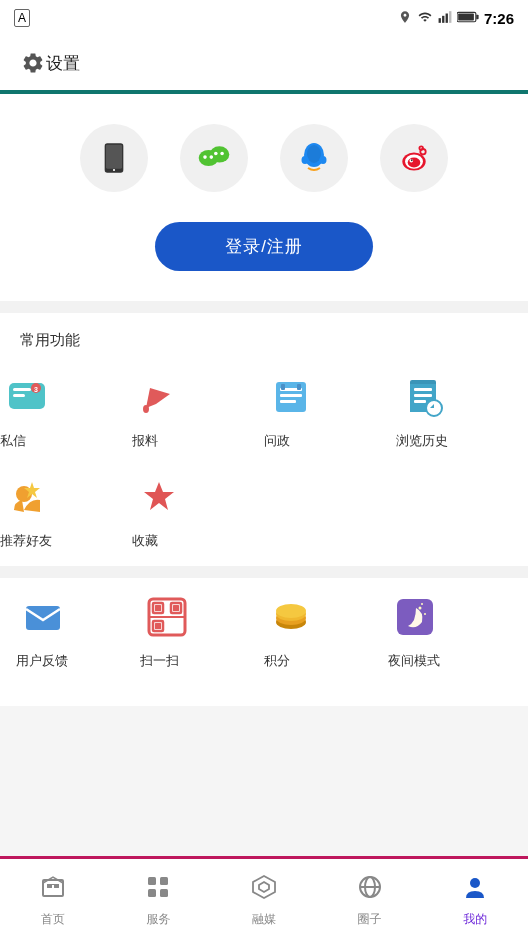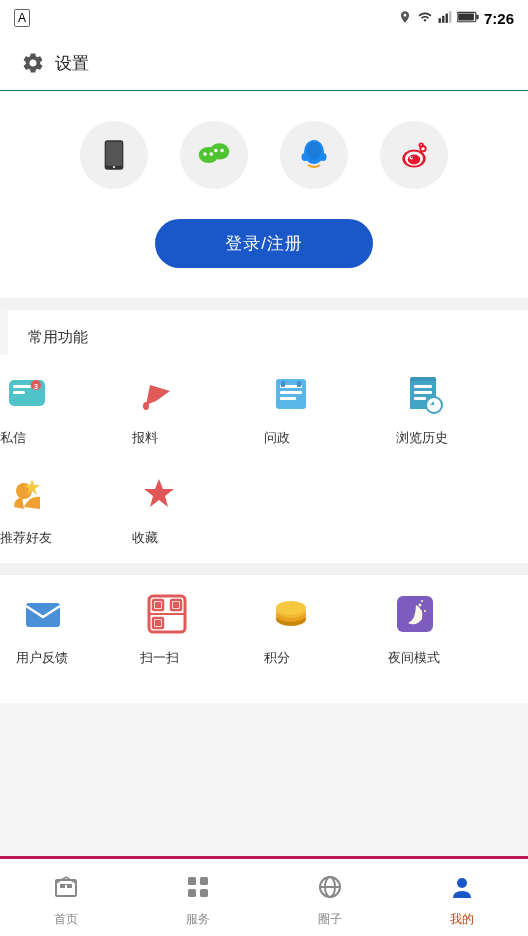--- a/index.html
+++ b/index.html
@@ -25,22 +25,22 @@
     }
     .status-left { display: flex; align-items: center; }
     .status-right { display: flex; align-items: center; gap: 5px; font-size: 13px; font-weight: bold; }
 
     
     .settings-bar {
       background: #fff;
       padding: 14px 20px 14px 20px;
       display: flex;
       align-items: center;
-      gap: 9px;
-      border-bottom: 1px solid #0f766e;
+      gap: 0;
+      border-bottom: 4px solid #0f766e;
     }
     .settings-icon-wrap {
       width: 26px; height: 26px;
       display: flex; align-items: center; justify-content: center;
     }
     .settings-label { font-size: 17px; color: #222; }
 
     
     .social-row {
       background: #fff;
@@ -82,21 +82,20 @@
       background: #f2f2f2;
     }
 
     
     .section-header {
       background: #fff;
       padding: 18px 20px 8px;
       font-size: 15px;
       color: #333;
       font-weight: 400;
-      margin-left: 8px;
     }
 
     
     .feature-grid {
       background: #fff;
       display: grid;
       grid-template-columns: repeat(4, 1fr);
       padding: 12px 0 16px;
       row-gap: 20px;
     }
@@ -416,35 +415,44 @@
       <svg width="26" height="26" viewBox="0 0 26 26" fill="#888">
         <rect x="3" y="3" width="8" height="8" rx="1.5"></rect>
         <rect x="15" y="3" width="8" height="8" rx="1.5"></rect>
         <rect x="3" y="15" width="8" height="8" rx="1.5"></rect>
         <rect x="15" y="15" width="8" height="8" rx="1.5"></rect>
       </svg>
     </div>
     <span class="nav-label">服务</span>
   </div>
 
+  <div class="nav-item">
+    <div class="nav-icon">
+      <svg width="26" height="26" viewBox="0 0 26 26" fill="none" stroke="#888" stroke-width="1.8">
+        <polygon points="13,2 24,8 24,18 13,24 2,18 2,8"></polygon>
+        <polygon points="13,8 18,11 18,15 13,18 8,15 8,11"></polygon>
+      </svg>
+    </div>
+    <span class="nav-label">融媒</span>
+  </div>
 
   <div class="nav-item">
     <div class="nav-icon">
       <svg width="26" height="26" viewBox="0 0 26 26" fill="none" stroke="#888" stroke-width="2">
         <circle cx="13" cy="13" r="10"></circle>
         <ellipse cx="13" cy="13" rx="5" ry="10"></ellipse>
         <line x1="3" y1="13" x2="23" y2="13"></line>
       </svg>
     </div>
     <span class="nav-label">圈子</span>
   </div>
 
   <div class="nav-item active">
     <div class="nav-icon" style="color:#1a57c8;">
       <svg width="26" height="26" viewBox="0 0 26 26" fill="#1a57c8">
         <circle cx="13" cy="9" r="5"></circle>
         <path d="M4 24 Q4 17 13 17 Q22 17 22 24"></path>
       </svg>
     </div>
-    <span class="nav-label" style="color:#c2410c;">我的</span>
+    <span class="nav-label" style="color:#6d28d9;">我的</span>
   </div>
 
 </div>
 
 </body></html>

